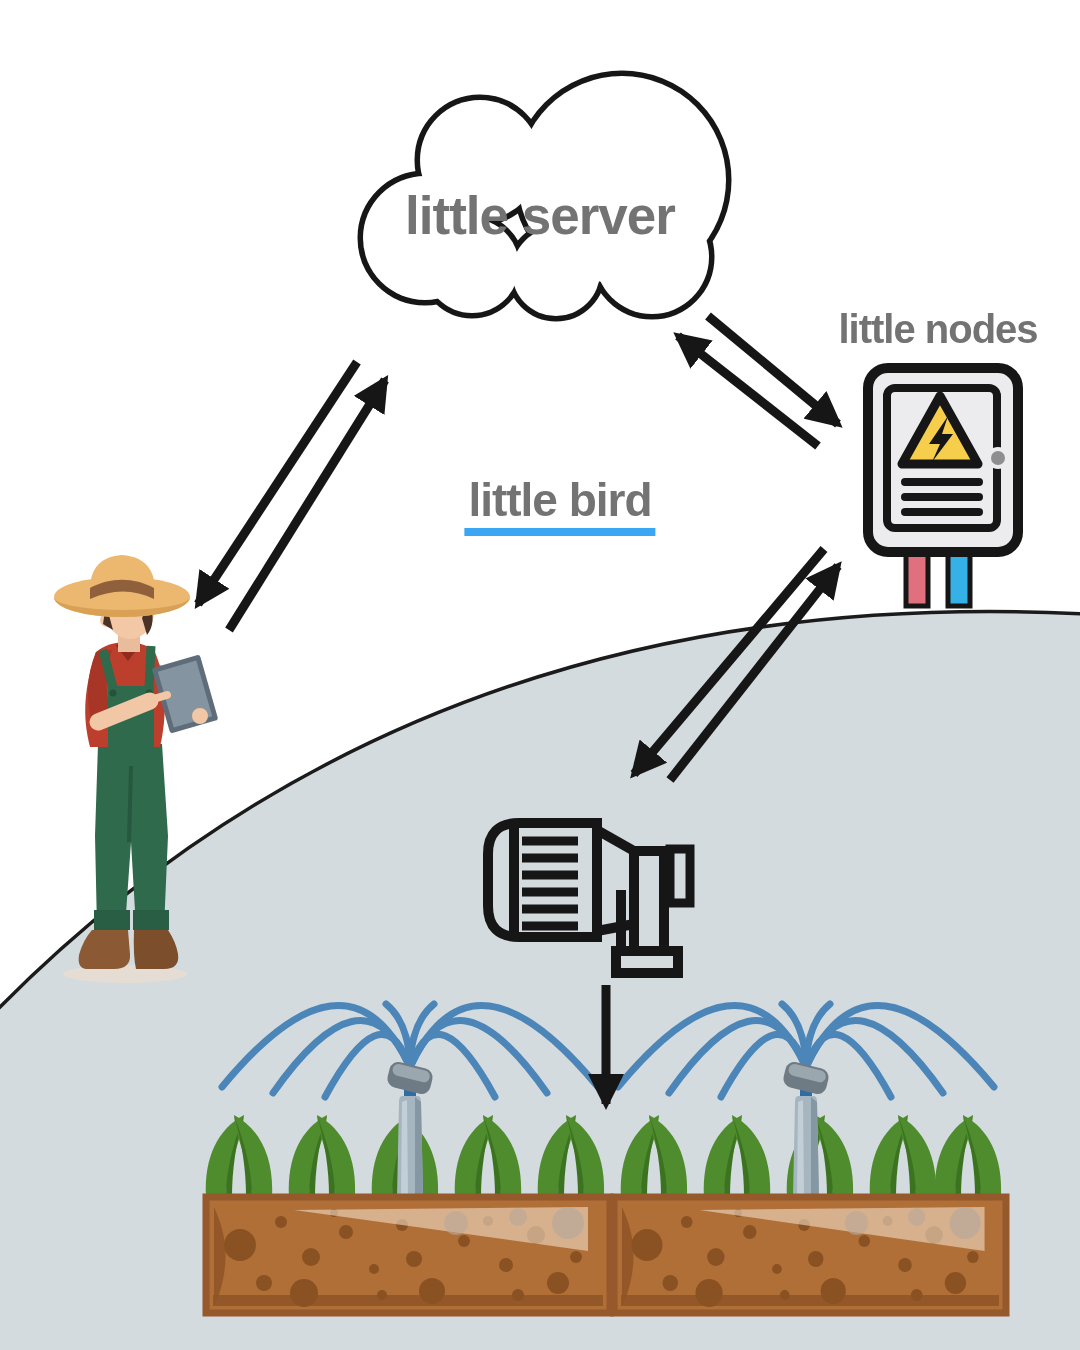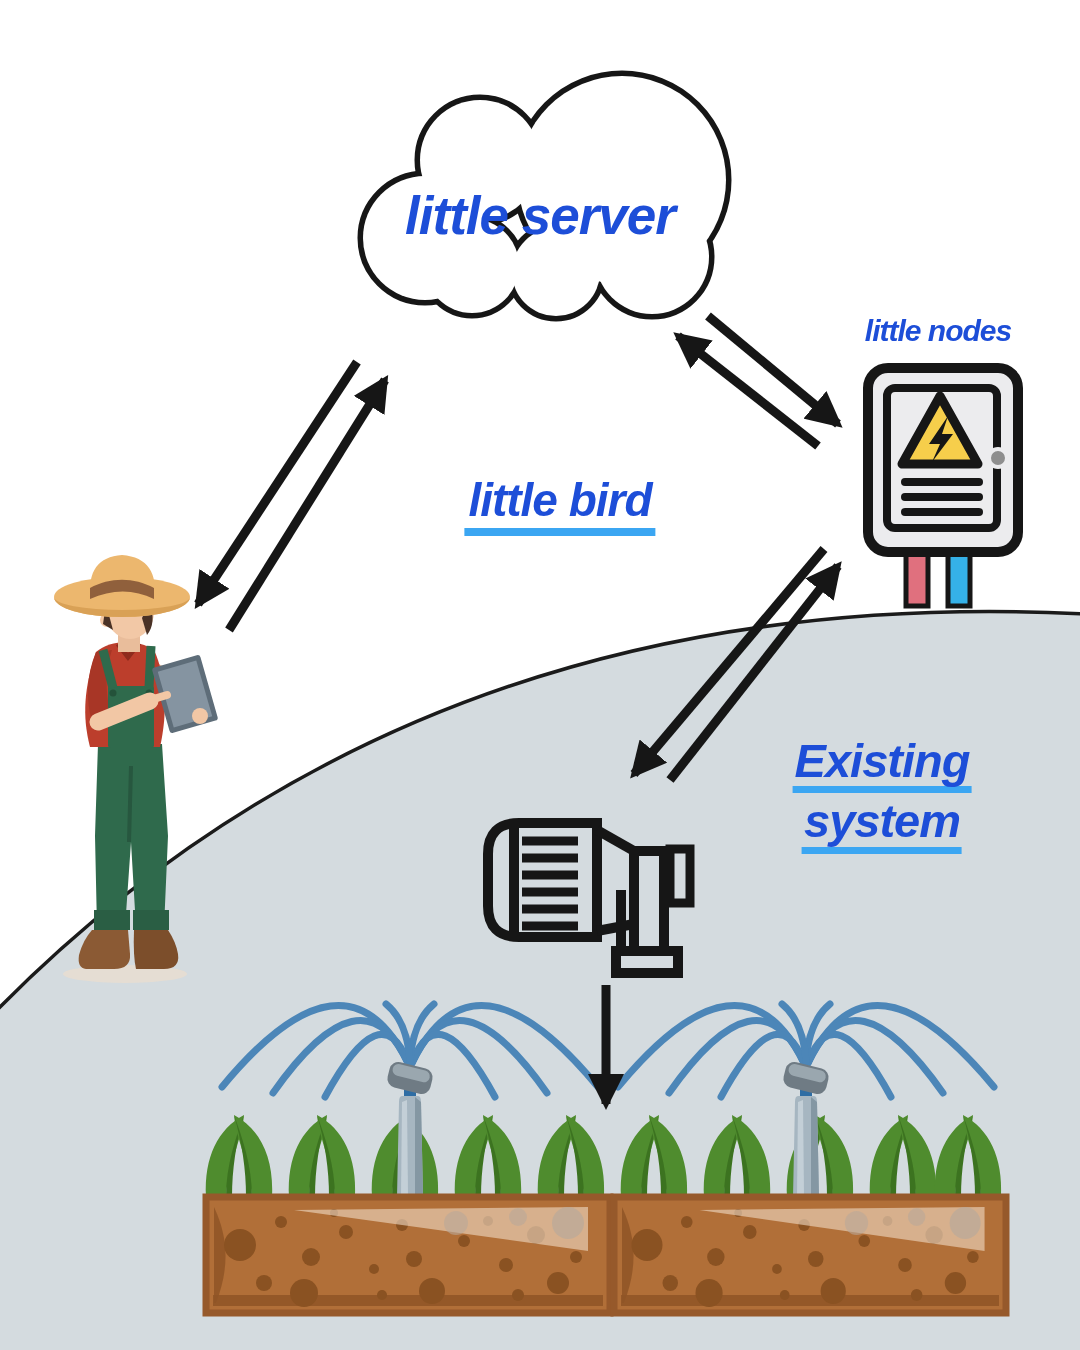--- a/index.html
+++ b/index.html
@@ -1,22 +1,22 @@
 <!DOCTYPE html>
 <html><head>
 <meta charset="utf-8">
 <style>
   html,body{margin:0;padding:0;background:#ffffff;}
   #canvas{position:relative;width:1080px;height:1350px;overflow:hidden;background:#ffffff;
           font-family:"Liberation Sans",sans-serif;}
   #scene{position:absolute;left:0;top:0;}
-  .lbl{position:absolute;font-weight:bold;color:#1d4ed8;transform:translateX(-50%);
-       white-space:nowrap;letter-spacing:-1px;line-height:1.05;z-index:5;font-style:italic;}
+  .lbl{position:absolute;font-weight:bold;color:#737373;transform:translateX(-50%);
+       white-space:nowrap;letter-spacing:-1px;line-height:1.05;z-index:5;}
   #lbl-server{left:540px;top:188px;font-size:53px;}
-  #lbl-nodes{left:938px;top:315px;font-size:30px;}
+  #lbl-nodes{left:938px;top:308px;font-size:40px;}
   #lbl-bird{left:560px;top:476px;font-size:46px;}
   #lbl-bird .u{display:inline-block;border-bottom:8px solid #3BA6F2;padding:0 4px 4px 4px;}
   #lbl-existing{left:882px;top:736px;font-size:47px;text-align:center;}
   #lbl-existing .line{display:block;}
   #lbl-existing .u{display:inline-block;border-bottom:7px solid #3BA6F2;padding:0 2px 1px 2px;margin-bottom:3px;}
 </style>
 </head>
 <body>
 
 <div id="canvas">
@@ -231,18 +231,14 @@
 </svg>
 
 <div class="lbl" id="lbl-server">little server</div>
 
 <div class="lbl" id="lbl-nodes">little nodes</div>
 
 <div class="lbl" id="lbl-bird">
   <span class="u">little bird</span>
 </div>
 
-<div class="lbl" id="lbl-existing">
-  <span class="line"><span class="u">Existing</span></span>
-  <span class="line"><span class="u">system</span></span>
+
 </div>
 
-</div>
-
 </body></html>

